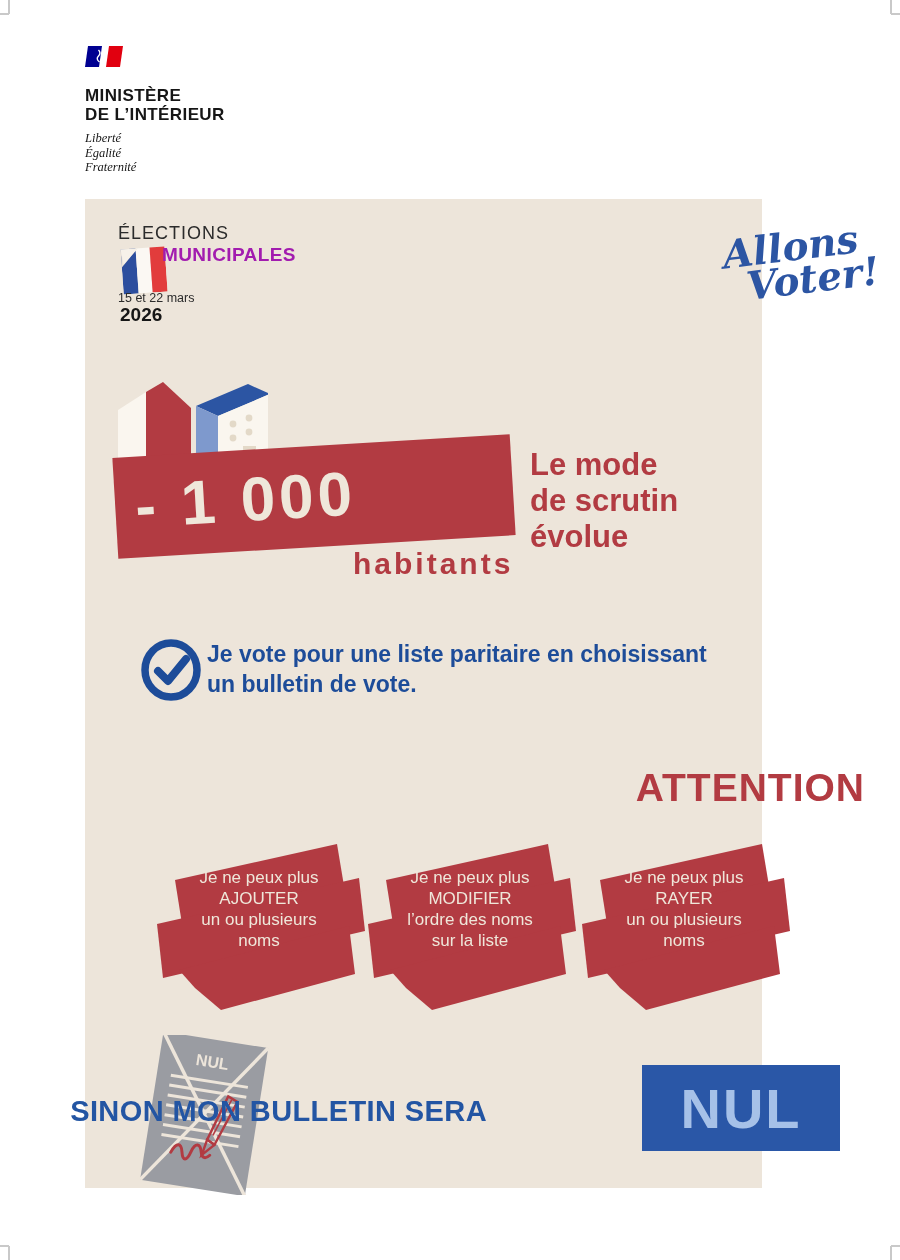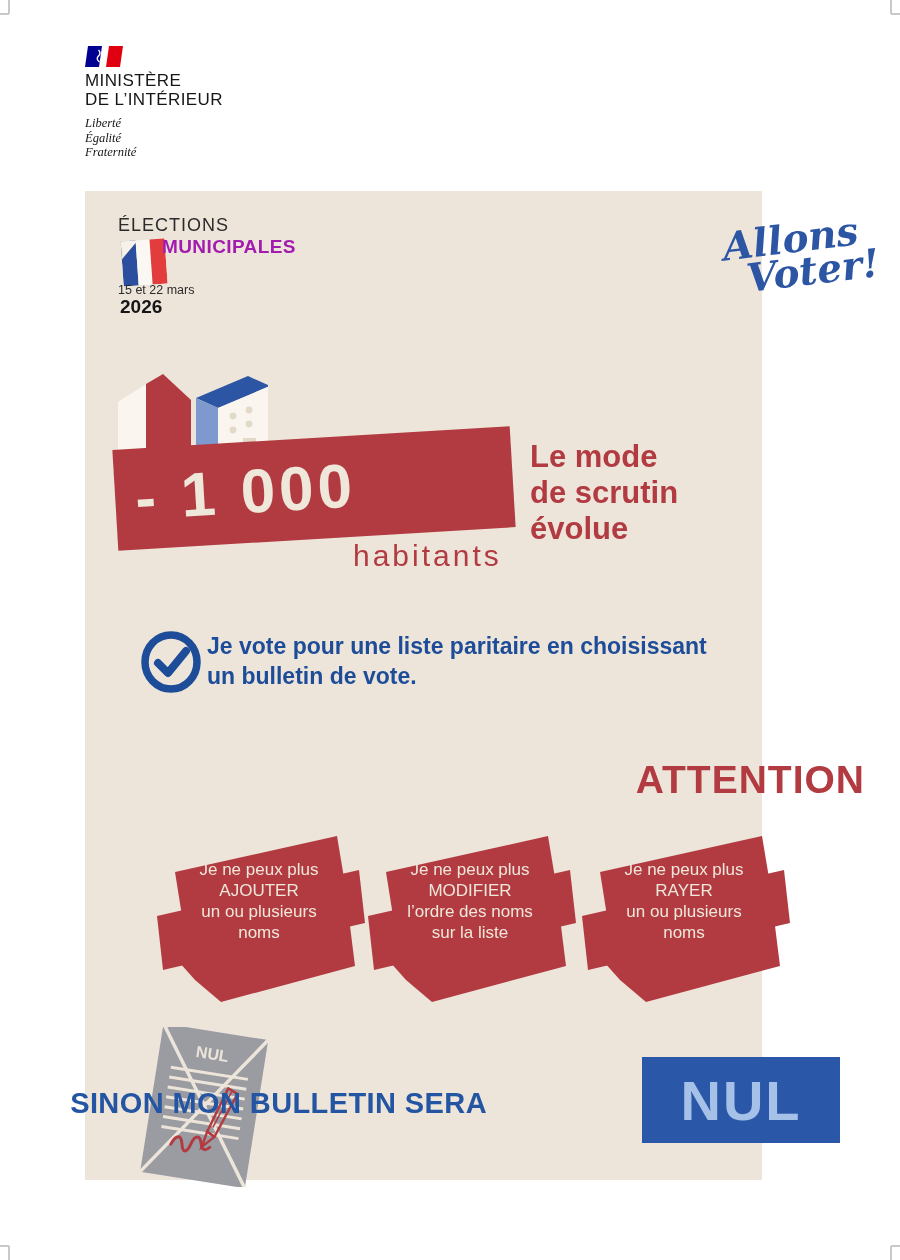--- a/index.html
+++ b/index.html
@@ -7,46 +7,46 @@
         font-family:"Liberation Sans",sans-serif;}
 
   
   .tick{position:absolute;background:#c9c9c9;}
   .tick.v{width:1.5px;height:14px;}
   .tick.h{width:9px;height:1.5px;}
 
   
   .ministry{position:absolute;left:85px;top:46px;color:#1a1a1a;}
   .ministry svg{display:block;}
-  .ministry-name{margin-top:4px;font-weight:400;font-size:17px;line-height:19px;letter-spacing:.4px;color:#161616;}
+  .ministry-name{margin-top:19px;font-weight:700;font-size:17px;line-height:19px;letter-spacing:.4px;color:#161616;}
   .motto{margin-top:7px;font-family:Liberation Serif, serif;font-style:italic;font-size:12.5px;line-height:14.5px;color:#161616;}
 
   
-  .panel{position:absolute;left:85px;top:191px;width:677px;height:989px;background:#EDE5DA;}
+  .panel{position:absolute;left:85px;top:199px;width:677px;height:989px;background:#EDE5DA;}
 
   
   .elections{position:absolute;left:0;top:0;width:260px;height:150px;}
   .el-line1{position:absolute;left:33px;top:24px;font-size:18px;font-weight:500;letter-spacing:1px;color:#2b2b2b;}
   .el-line2{position:absolute;left:77px;top:45px;font-size:19px;font-weight:800;letter-spacing:.4px;color:#a21caf;}
   .el-flag{position:absolute;left:37px;top:46px;transform:rotate(-4deg);}
   .el-dates{position:absolute;left:33px;top:92px;font-size:12.5px;font-weight:500;color:#2b2b2b;}
   .el-year{position:absolute;left:35px;top:105px;font-size:19px;font-weight:800;color:#161616;}
 
   
   .allons{position:absolute;left:633px;top:22px;width:190px;height:110px;transform:rotate(-7deg);
           font-family:"DejaVu Serif",serif;font-style:italic;font-weight:800;color:#2C55A3;}
   .allons .l1{position:absolute;left:8px;top:0;font-size:39px;}
   .allons .l2{position:absolute;left:28px;top:34px;font-size:39px;}
 
   
   .houses{position:absolute;left:33px;top:181px;}
   .communes-de{position:absolute;left:186px;top:205px;font-size:30px;font-weight:700;letter-spacing:3px;color:#B23B42;margin-top:44px;}
   .banner{position:absolute;left:30px;top:247px;width:398px;height:101px;background:#B23B42;transform:rotate(-3.4deg);}
   .banner-num{position:absolute;left:20px;top:14px;font-size:62px;font-weight:800;letter-spacing:4px;color:#EFE7DA;}
-  .habitants{position:absolute;left:268px;top:348px;font-size:30px;font-weight:400;letter-spacing:3px;color:#B23B42;text-align:center;}
+  .habitants{position:absolute;left:268px;top:348px;font-size:30px;font-weight:700;letter-spacing:3px;color:#B23B42;text-align:center;}
   .mode{position:absolute;left:445px;top:248px;font-size:31px;line-height:36px;font-weight:800;color:#B23B42;}
 
   
   .vote-rule{position:absolute;left:56px;top:438px;}
   .check-icon{position:absolute;left:0;top:2px;}
   .vote-text{position:absolute;left:66px;top:2px;width:640px;font-size:23px;line-height:30px;font-weight:800;color:#1D4C99;}
 
   
   .attention-title{position:absolute;left:0;top:567px;width:780px;text-align:right;
                    font-size:39px;font-weight:800;letter-spacing:1px;color:#B23B42;}

